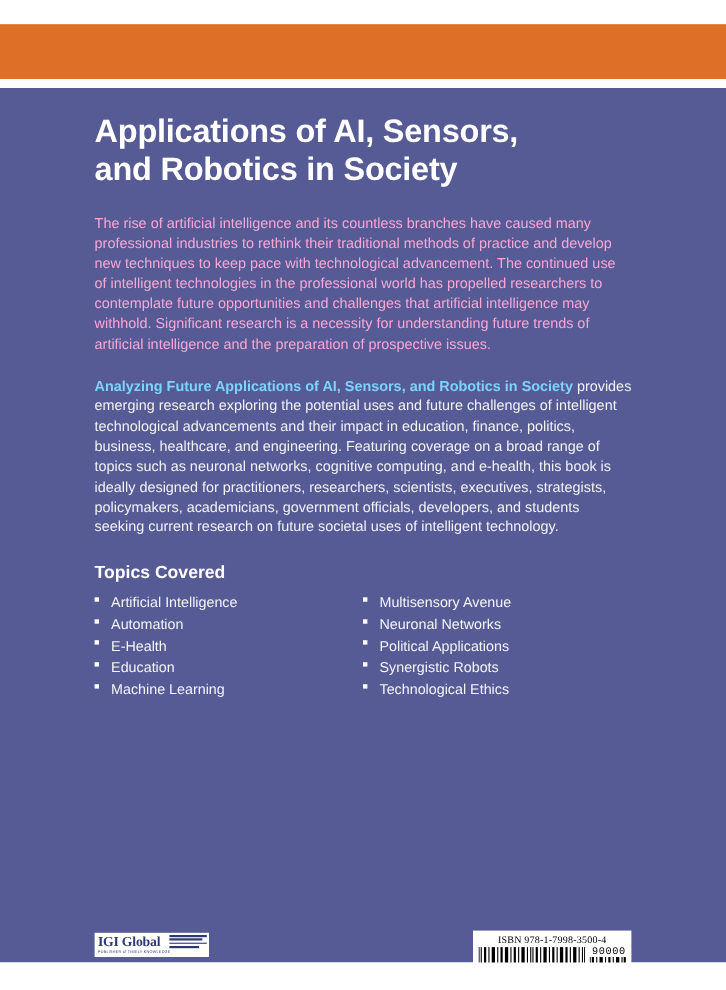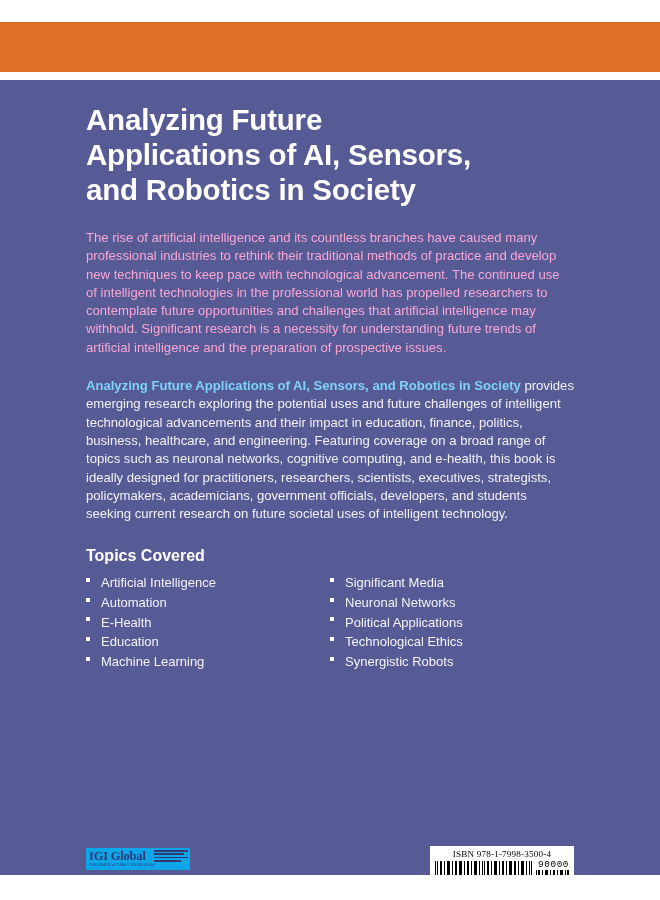--- a/index.html
+++ b/index.html
@@ -125,21 +125,21 @@
 
   
   .publisher {
     position: absolute;
     left: 86px;
     top: 768px;
     width: 210px;
   }
   .igi-logo {
     display: inline-block;
-    background: #0ea5e9;
+    background: #ffffff;
     padding: 0;
     width: 104px;
     height: 22px;
     position: relative;
     overflow: hidden;
   }
   .igi-logo-inner {
     position: absolute;
     left: 0; top: 0;
     width: 104px;
@@ -250,21 +250,20 @@
 
   <div class="top-white"></div>
   <div class="orange-band"></div>
   <div class="mid-white"></div>
 
   <div class="purple-panel">
 
     <div class="content">
 
       <h1 class="book-title">
-        <span class="tline">Analyzing Future</span>
         <span class="tline">Applications of AI, Sensors,</span>
         <span class="tline">and Robotics in Society</span>
       </h1>
 
       <p class="blurb">The rise of artificial intelligence and its countless branches have caused many professional industries to rethink their traditional methods of practice and develop new techniques to keep pace with technological advancement. The continued use of intelligent technologies in the professional world has propelled researchers to contemplate future opportunities and challenges that artificial intelligence may withhold. Significant research is a necessity for understanding future trends of artificial intelligence and the preparation of prospective issues.</p>
 
       <p class="blurb second"><span class="lead">Analyzing Future Applications of AI, Sensors, and Robotics in Society</span><span> provides emerging research exploring the potential uses and future challenges of intelligent technological advancements and their impact in education, finance, politics, business, healthcare, and engineering. Featuring coverage on a broad range of topics such as neuronal networks, cognitive computing, and e-health, this book is ideally designed for practitioners, researchers, scientists, executives, strategists, policymakers, academicians, government officials, developers, and students seeking current research on future societal uses of intelligent technology.</span></p>
 
       <h2 class="topics-heading">Topics Covered</h2>
 
@@ -287,37 +286,37 @@
               <span>Education</span>
             </div>
           <div class="topic-item">
               <span class="topic-bullet"></span>
               <span>Machine Learning</span>
             </div>
         </div>
         <div class="topics-col">
           <div class="topic-item">
               <span class="topic-bullet"></span>
-              <span>Significant Media</span>
+              <span>Multisensory Avenue</span>
             </div>
           <div class="topic-item">
               <span class="topic-bullet"></span>
               <span>Neuronal Networks</span>
             </div>
           <div class="topic-item">
               <span class="topic-bullet"></span>
               <span>Political Applications</span>
             </div>
           <div class="topic-item">
               <span class="topic-bullet"></span>
+              <span>Synergistic Robots</span>
+            </div>
+          <div class="topic-item">
+              <span class="topic-bullet"></span>
               <span>Technological Ethics</span>
-            </div>
-          <div class="topic-item">
-              <span class="topic-bullet"></span>
-              <span>Synergistic Robots</span>
             </div>
         </div>
       </div>
 
     </div>
 
     <div class="publisher">
       <div class="igi-logo">
         <div class="igi-logo-inner">
           <div class="igi-name">IGI Global</div>

